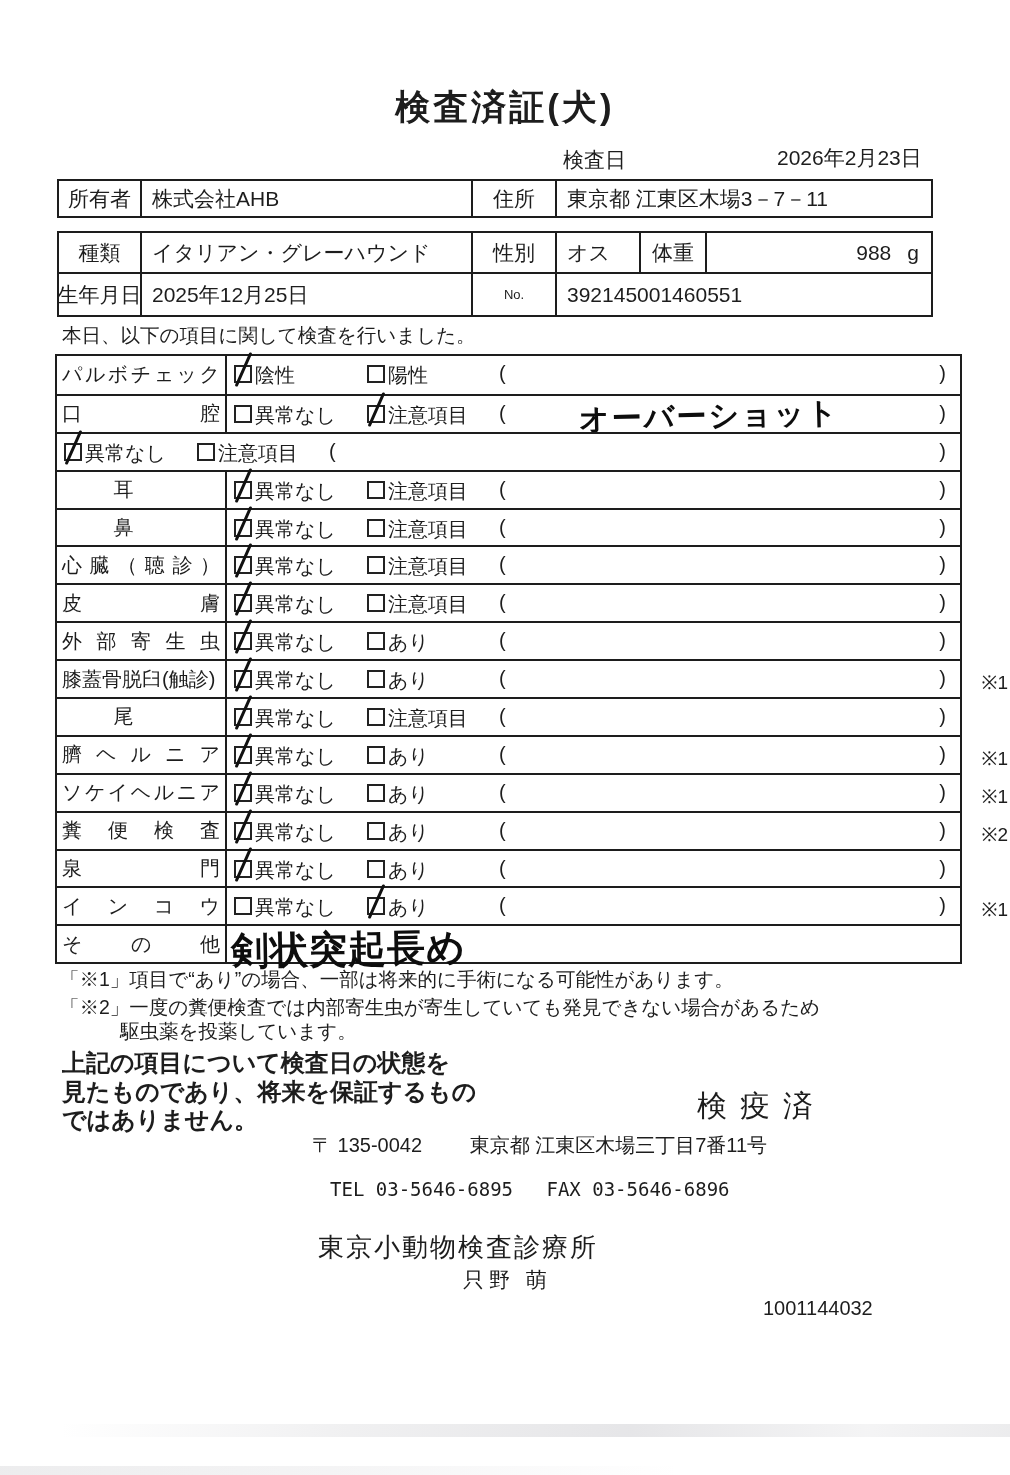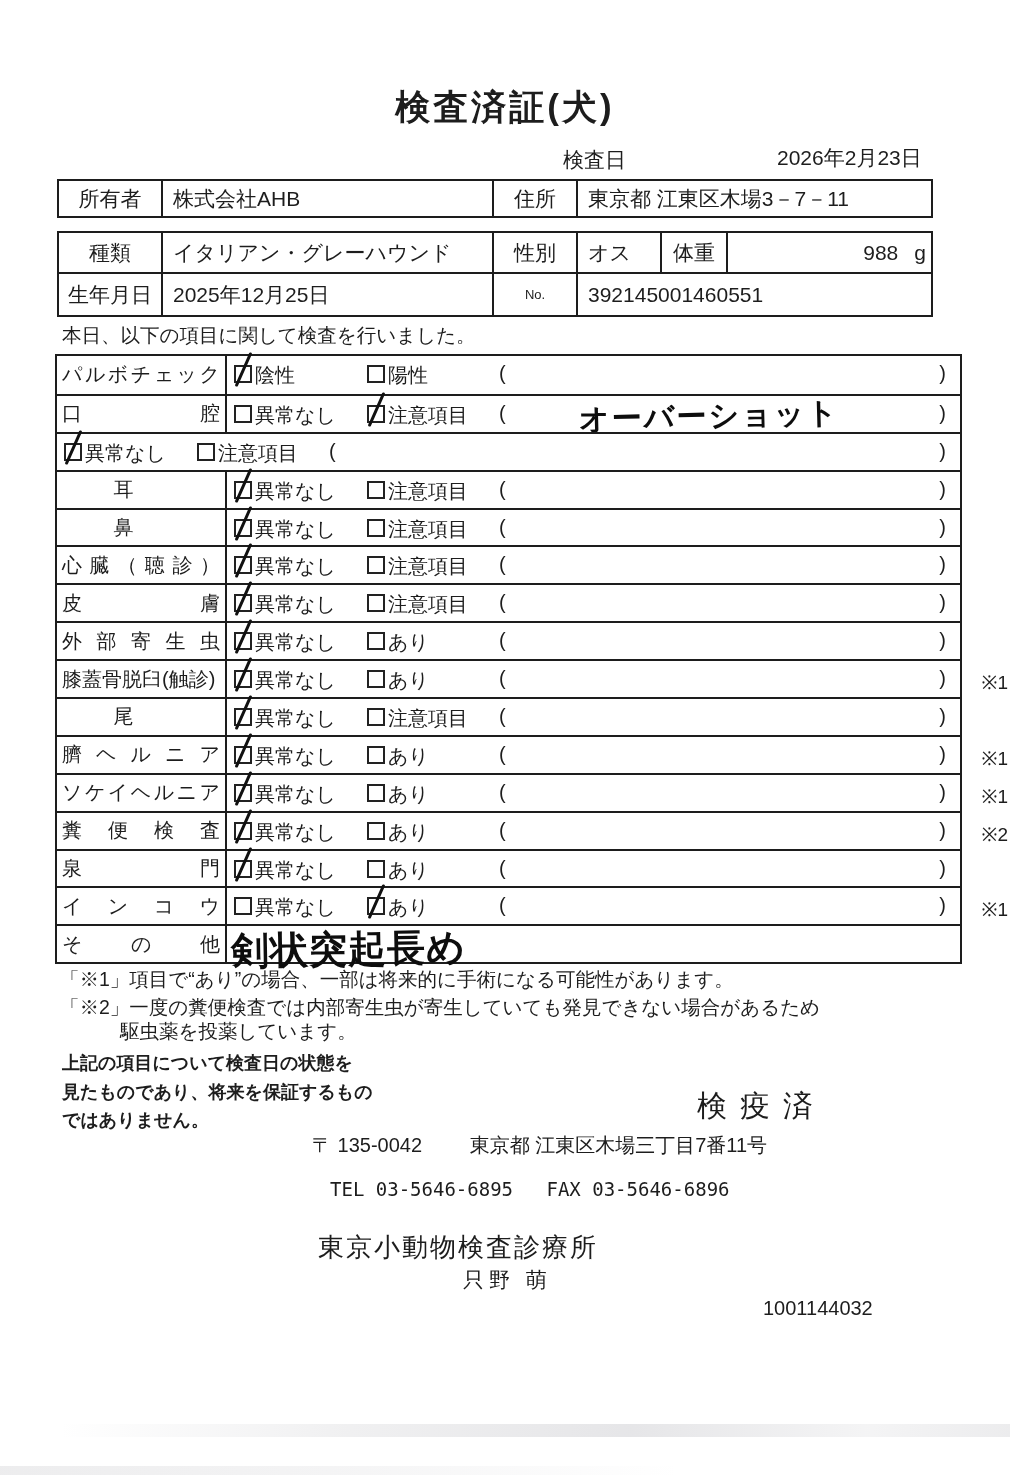--- a/index.html
+++ b/index.html
@@ -24,26 +24,26 @@
            font-size:21px; white-space:nowrap; overflow:visible; }
   .hcell.lab { justify-content:center; }
   .hcell.val { padding-left:10px; }
   .bR { border-right:2px solid #1d1d1d; }
   .bB { border-bottom:2px solid #1d1d1d; }
 
   .t1 { top:179px; left:57px; width:876px; }
   .t1 .hrow { height:35px; }
   .t2 { top:231px; left:57px; width:876px; }
   .t2 .hrow { height:41px; }
-  .w-lab   { width:104px; }
+  .w-lab   { width:83px; }
   .w-val1  { width:331px; }
   .w-lab2  { width:84px; }
   .w-sex   { width:84px; }
   .w-wlab  { width:66px; }
-  .weight-cell { flex:1; justify-content:flex-end; padding-right:5px; gap:16px; }
+  .weight-cell { flex:1; justify-content:flex-end; padding-right:12px; gap:16px; }
 
   .intro { top:322px; left:62px; font-size:19.5px; font-weight:500; }
 
   
   .t3 { top:354px; left:55px; width:907px; border:2px solid #1d1d1d;
         box-sizing:border-box; }
   .trow { display:flex; height:37.9px; box-sizing:border-box; position:relative; }
   .trow + .trow { border-top:2px solid #1d1d1d; }
   .item { width:170px; box-sizing:border-box; border-right:2px solid #1d1d1d;
           padding:0 5px; display:flex; align-items:center; font-size:20px; }
@@ -67,21 +67,21 @@
   .note-text { position:absolute; left:352px; top:0px; font-size:30px;
                letter-spacing:2px; transform:rotate(-1.5deg); white-space:nowrap; }
   .other-text { position:absolute; left:4px; top:-2px; font-size:38px;
                 letter-spacing:1px; transform:rotate(-1deg); white-space:nowrap;
                 z-index:3; }
 
   
   .fn1  { top:966px;  left:60px; font-size:19.5px; }
   .fn2a { top:994px;  left:60px; font-size:19.5px; }
   .fn2b { top:1018px; left:120px; font-size:19.5px; }
-  .disc { top:1049px; left:62px; font-size:18px; font-weight:700; line-height:28.5px; }
+  .disc { top:1049px; left:62px; font-size:24px; font-weight:700; line-height:28.5px; }
   .stamp { top:1086px; left:697px; font-size:30px; letter-spacing:13px;
            font-family:"Liberation Serif", serif; font-weight:500; }
   .postal { top:1132px; left:312px; font-size:20px; }
   .postal .addr { margin-left:42px; }
   .tel { top:1178px; left:330px; font-size:19px;
          font-family:"DejaVu Sans Mono", monospace; }
   .tel .fax { margin-left:22px; }
   .clinic { top:1230px; left:318px; font-size:26px; letter-spacing:2px; }
   .vet { top:1266px; left:452px; font-size:21px; letter-spacing:5px;margin-left:11px; }
   .serial { top:1297px; left:763px; font-size:20px; }

